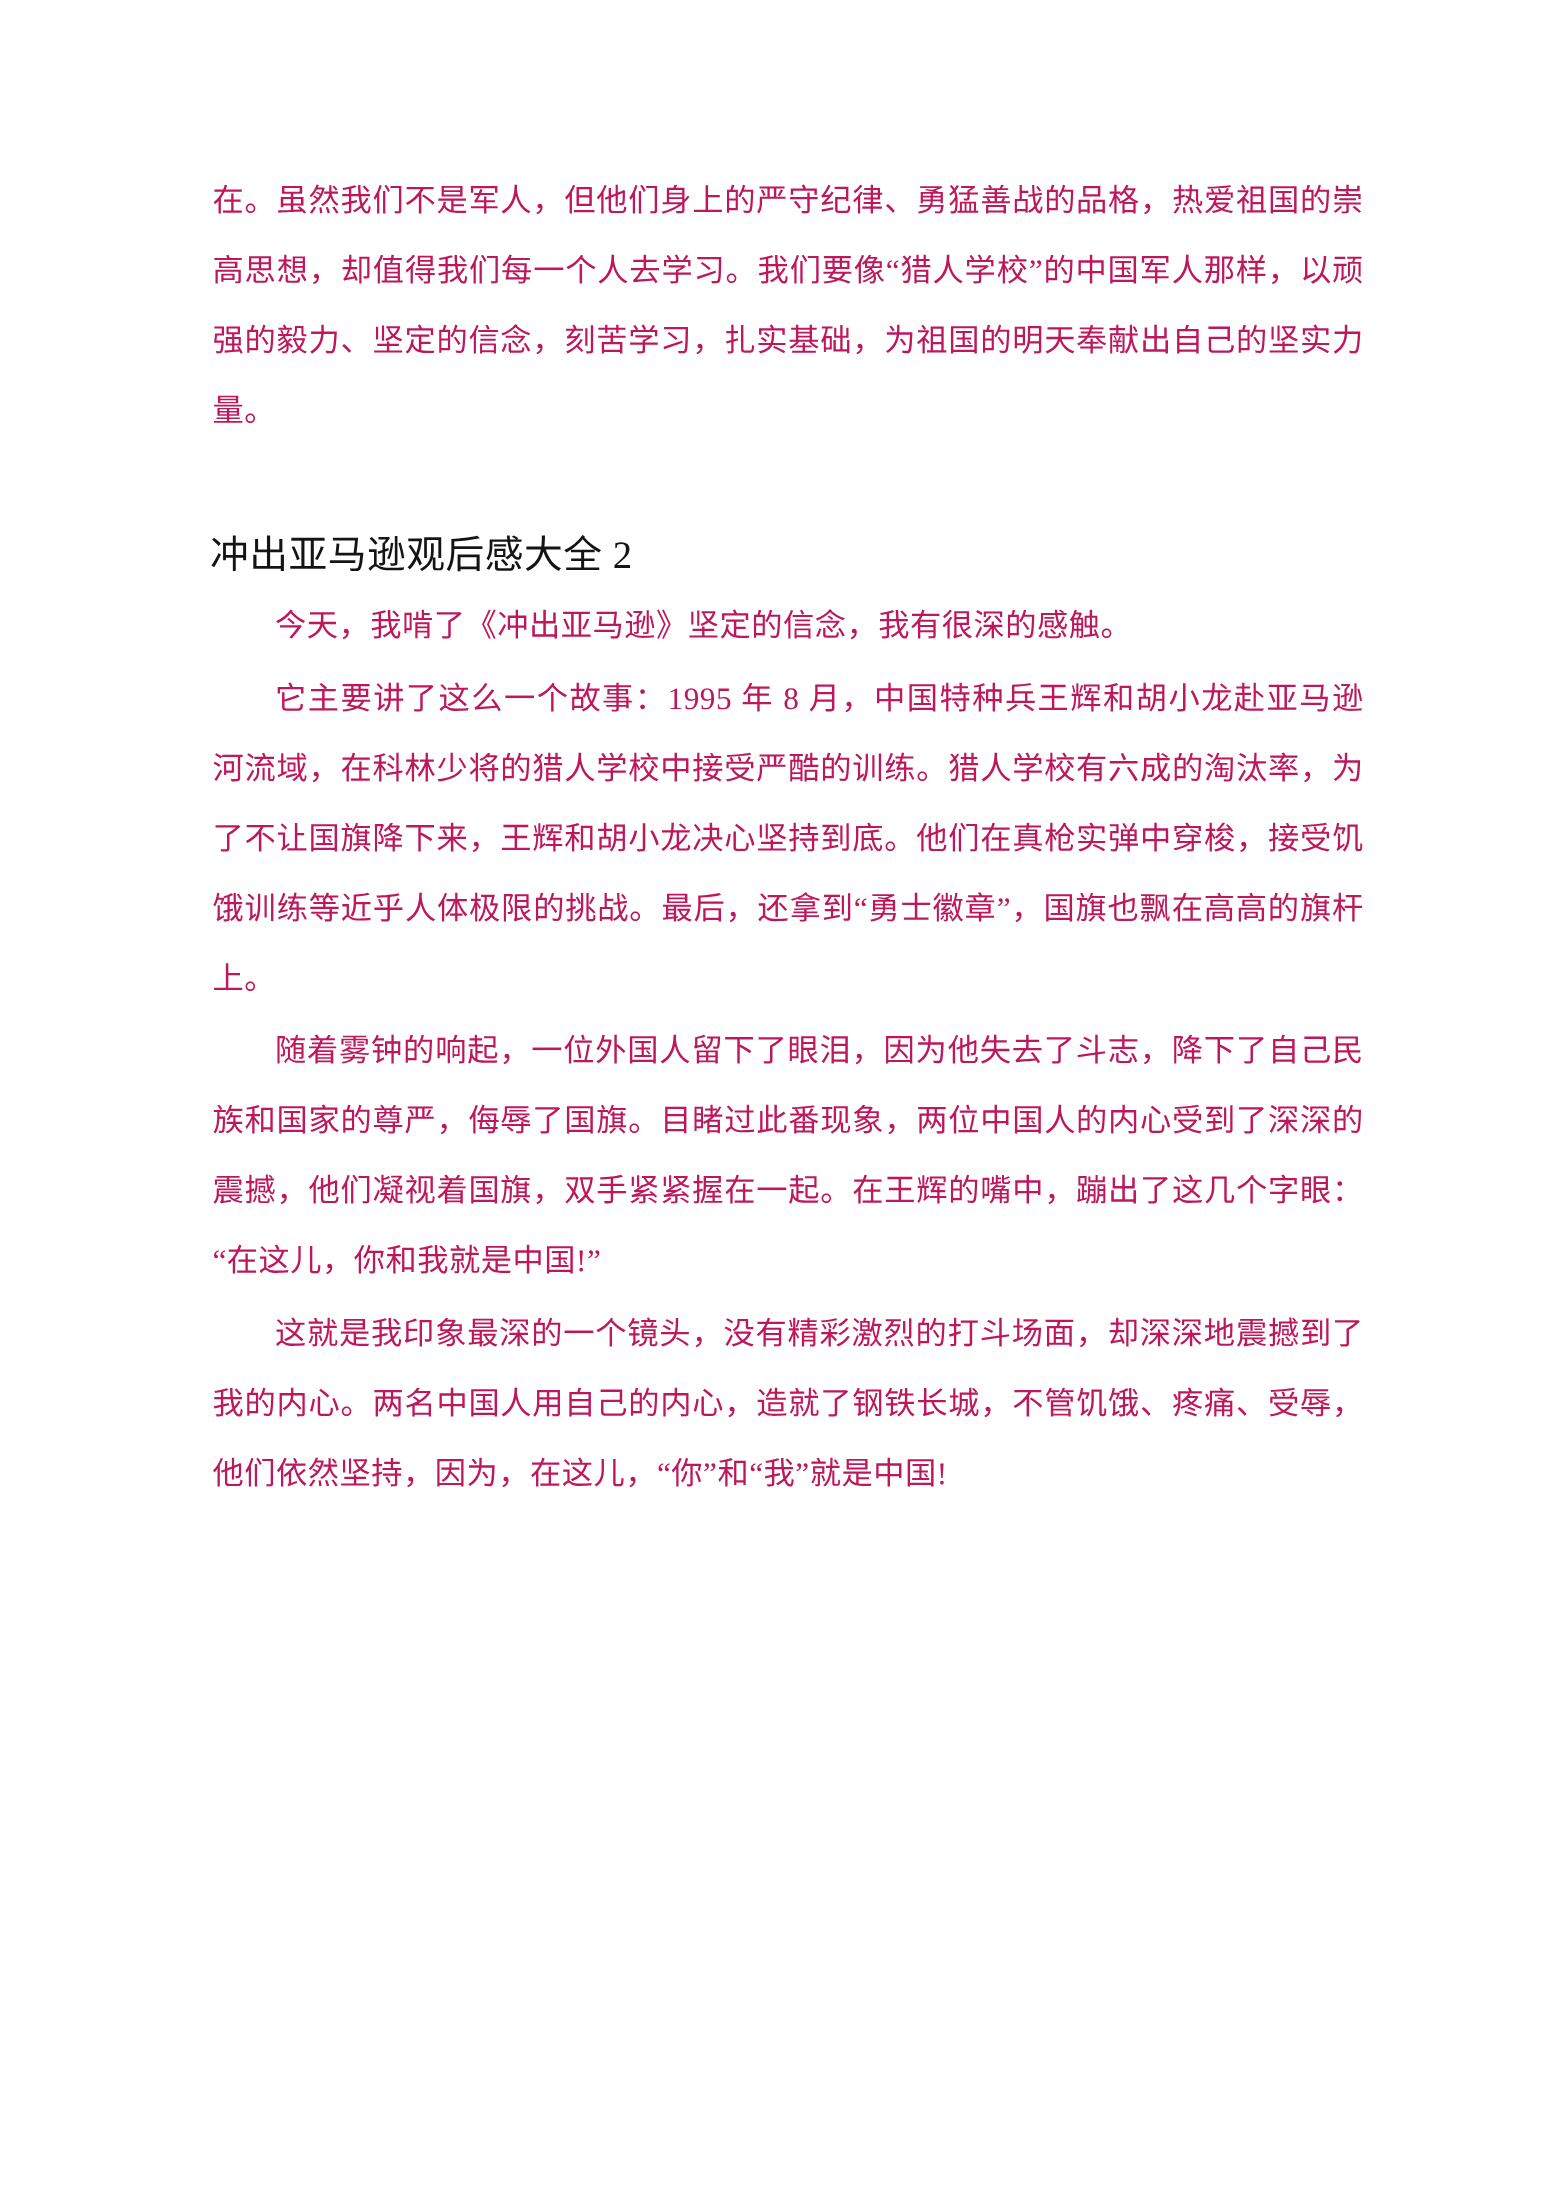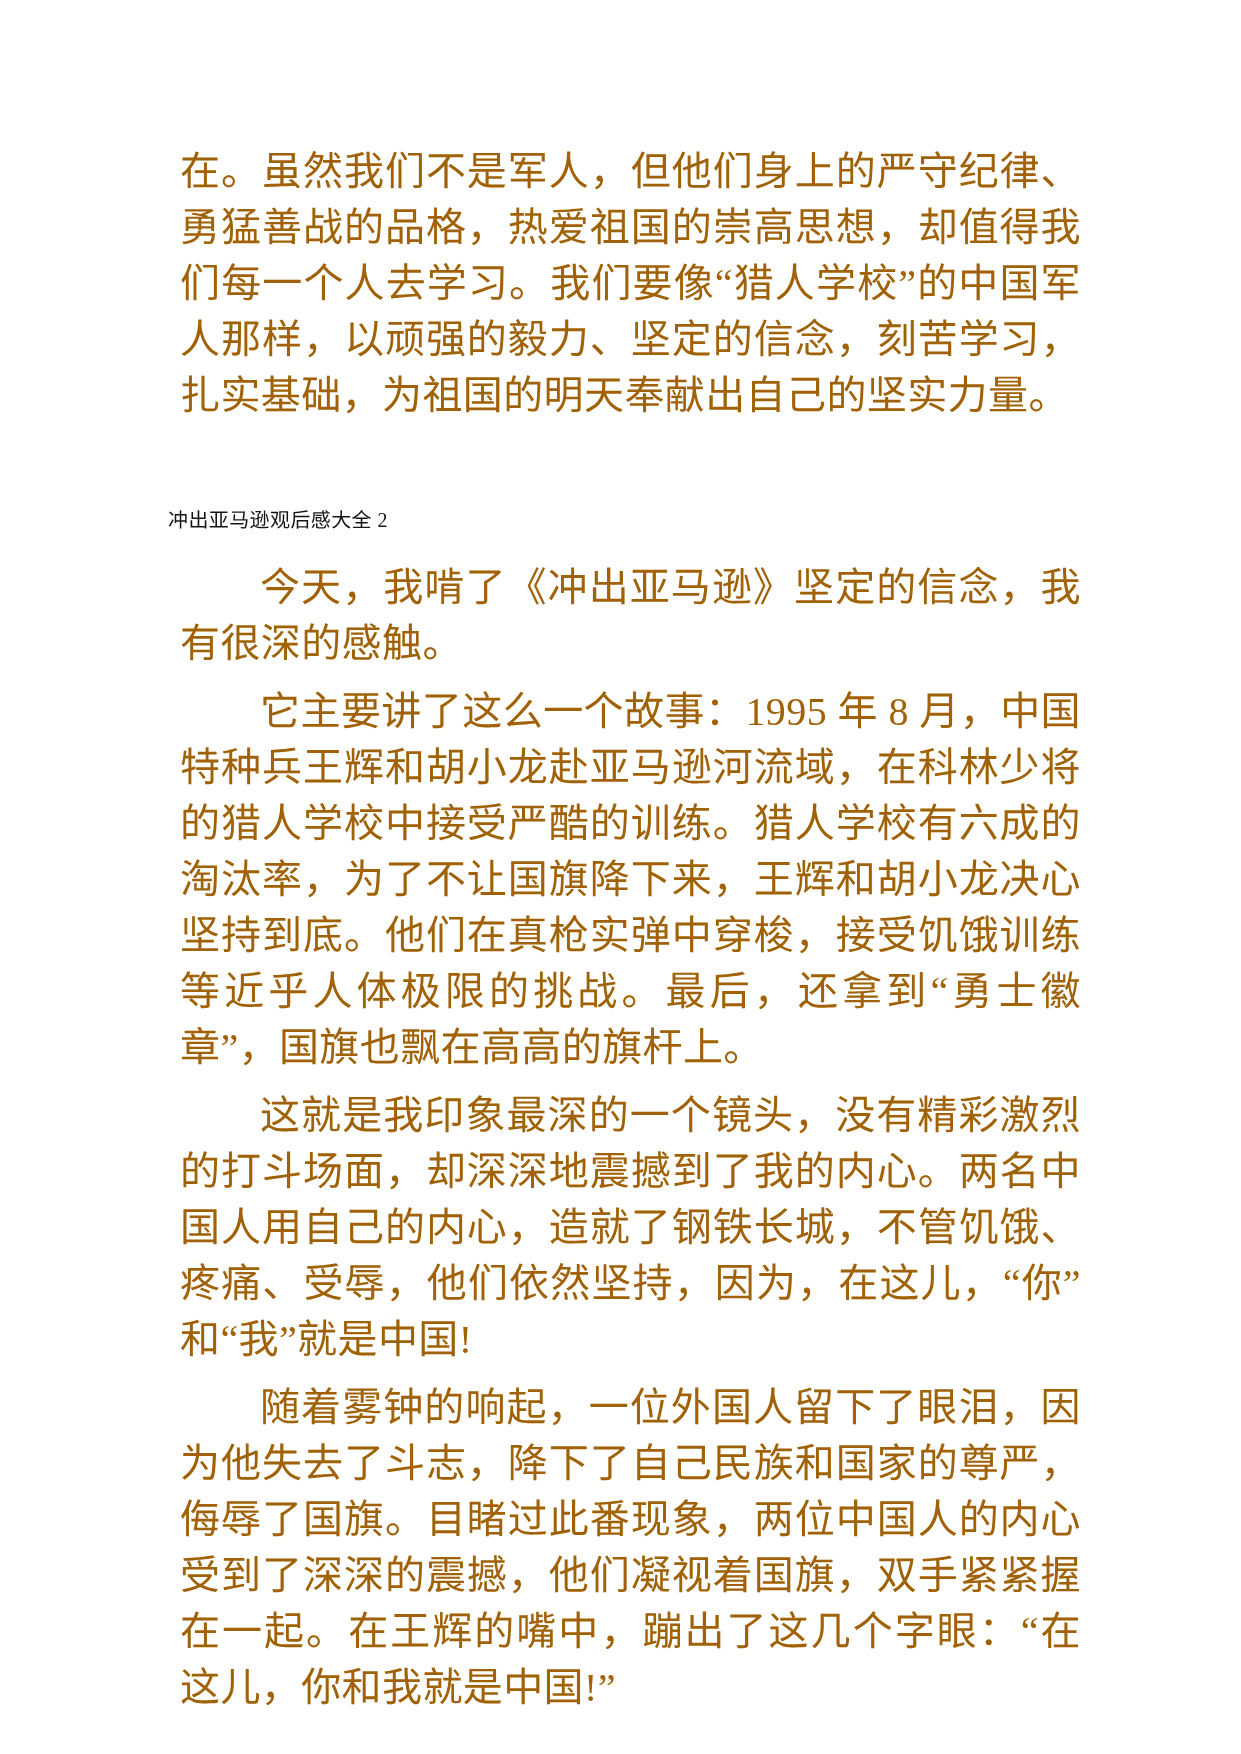--- a/index.html
+++ b/index.html
@@ -16,41 +16,41 @@
     box-sizing: border-box;
     padding: 132px 150px 0 168px;
     font-family: "Liberation Serif", "DejaVu Serif", serif;
     color: #1a1a1a;
     overflow: hidden;
   }
   .doc-body {
     width: 925px;
   }
   p {
-    margin: 12px;
-    font-size: 40px;
+    margin: 2px;
+    font-size: 25px;
     line-height: 56px;
     text-align: justify;
     text-justify: inter-ideograph;
     letter-spacing: 0.4px;
-    color: #a16207;
+    color: #be185d;
     word-break: break-all;
   }
   .para-indent {
     text-indent: 2em;
   }
   .para-noindent {
     text-indent: 0;
   }
   .spacer-block {
     height: 56px;
   }
   .heading {
     margin: 0;
-    font-size: 20px;
+    font-size: 31px;
     line-height: 56px;
     font-weight: normal;
     text-indent: 0;
     letter-spacing: 0.4px;
     color: #141414;
   }
 </style>
 </head>
 <body>
 
@@ -60,18 +60,18 @@
     <p class="para-noindent">在。虽然我们不是军人，但他们身上的严守纪律、勇猛善战的品格，热爱祖国的崇高思想，却值得我们每一个人去学习。我们要像“猎人学校”的中国军人那样，以顽强的毅力、坚定的信念，刻苦学习，扎实基础，为祖国的明天奉献出自己的坚实力量。</p>
 
     <div class="spacer-block"></div>
 
     <p class="heading">冲出亚马逊观后感大全 2</p>
 
     <p class="para-indent">今天，我啃了《冲出亚马逊》坚定的信念，我有很深的感触。</p>
 
     <p class="para-indent">它主要讲了这么一个故事：1995 年 8 月，中国特种兵王辉和胡小龙赴亚马逊河流域，在科林少将的猎人学校中接受严酷的训练。猎人学校有六成的淘汰率，为了不让国旗降下来，王辉和胡小龙决心坚持到底。他们在真枪实弹中穿梭，接受饥饿训练等近乎人体极限的挑战。最后，还拿到“勇士徽章”，国旗也飘在高高的旗杆上。</p>
 
+    <p class="para-indent">随着雾钟的响起，一位外国人留下了眼泪，因为他失去了斗志，降下了自己民族和国家的尊严，侮辱了国旗。目睹过此番现象，两位中国人的内心受到了深深的震撼，他们凝视着国旗，双手紧紧握在一起。在王辉的嘴中，蹦出了这几个字眼：“在这儿，你和我就是中国!”</p>
+
     <p class="para-indent">这就是我印象最深的一个镜头，没有精彩激烈的打斗场面，却深深地震撼到了我的内心。两名中国人用自己的内心，造就了钢铁长城，不管饥饿、疼痛、受辱，他们依然坚持，因为，在这儿，“你”和“我”就是中国!</p>
-
-    <p class="para-indent">随着雾钟的响起，一位外国人留下了眼泪，因为他失去了斗志，降下了自己民族和国家的尊严，侮辱了国旗。目睹过此番现象，两位中国人的内心受到了深深的震撼，他们凝视着国旗，双手紧紧握在一起。在王辉的嘴中，蹦出了这几个字眼：“在这儿，你和我就是中国!”</p>
 
   </div>
 </div>
 
 </body></html>

